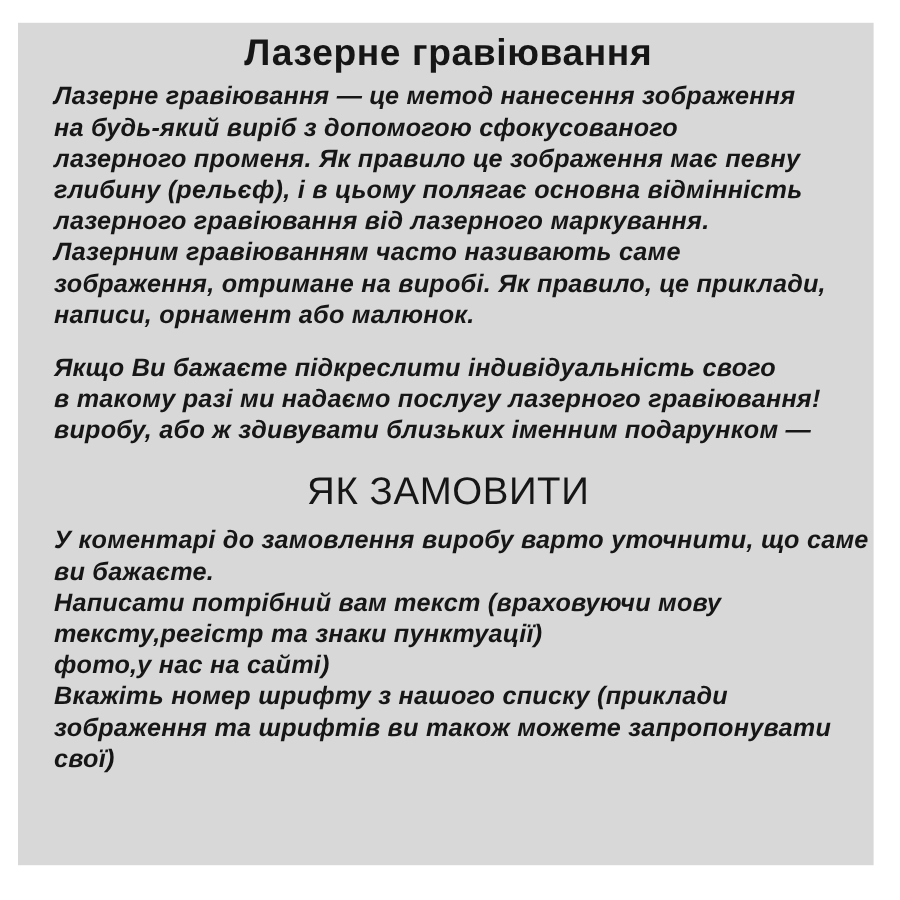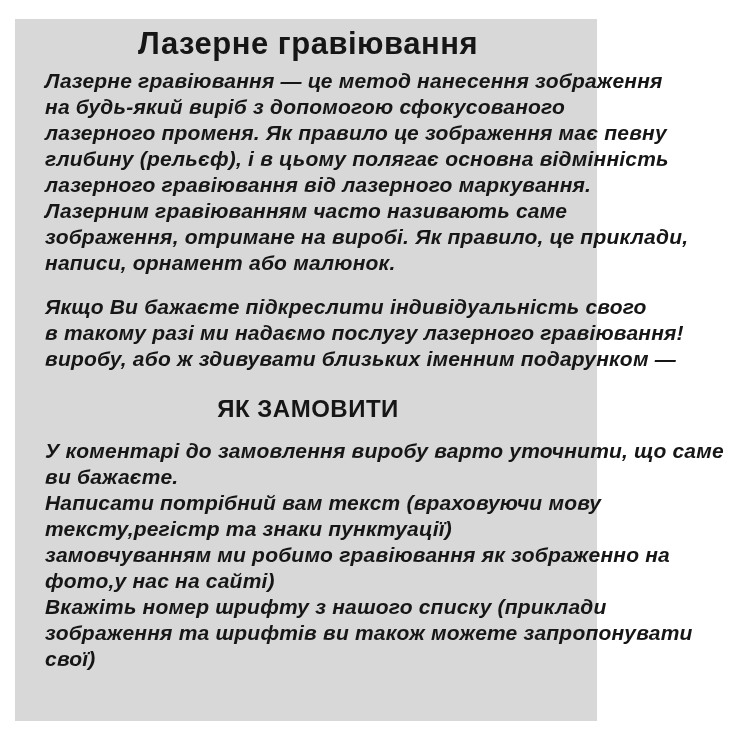--- a/index.html
+++ b/index.html
@@ -17,44 +17,44 @@
     height: 750px;
     overflow: hidden;
     background: var(--page_bg);
     font-family: "Liberation Sans", sans-serif;
     position: relative;
   }
   .panel {
     position: absolute;
     left: 15px;
     top: 19px;
-    width: 582px;
+    width: 713px;
     height: 702px;
     background: var(--panel_bg);
     color: var(--text);
     font-weight: bold;
   }
   .content {
     padding: 0 26px 0 30px;
   }
   h1.page-title {
     margin: 6px 0 6px 0;
     text-align: center;
     font-size: 31px;
     line-height: 37px;
     letter-spacing: 0.5px;
     font-weight: bold;
   }
   h2.section-heading {
     margin: 18px 0 10px 0;
     text-align: center;
-    font-size: 24px;
+    font-size: 32px;
     line-height: 38px;
     letter-spacing: 0.5px;
-    font-weight: bold;
+    font-weight: normal;
   }
   .para {
     font-size: 21px;
     line-height: 26px;
     letter-spacing: 0.2px;
     margin: 0;
     font-style: italic;
   }
   .para .line {
     white-space: nowrap;
@@ -88,21 +88,20 @@
       <div class="line">виробу, або ж здивувати близьких іменним подарунком —</div>
     </div>
 
     <h2 class="section-heading">ЯК ЗАМОВИТИ</h2>
 
     <div class="para order">
       <div class="line">У коментарі до замовлення виробу варто уточнити, що саме</div>
       <div class="line">ви бажаєте.</div>
       <div class="line">Написати потрібний вам текст (враховуючи мову</div>
       <div class="line">тексту,регістр та знаки пунктуації)</div>
-      <div class="line">замовчуванням ми робимо гравіювання як зображенно на</div>
       <div class="line">фото,у нас на сайті)</div>
       <div class="line">Вкажіть номер шрифту з нашого списку (приклади</div>
       <div class="line">зображення та шрифтів ви також можете запропонувати</div>
       <div class="line">свої)</div>
     </div>
 
   </div>
 </section>
 
 </body></html>

